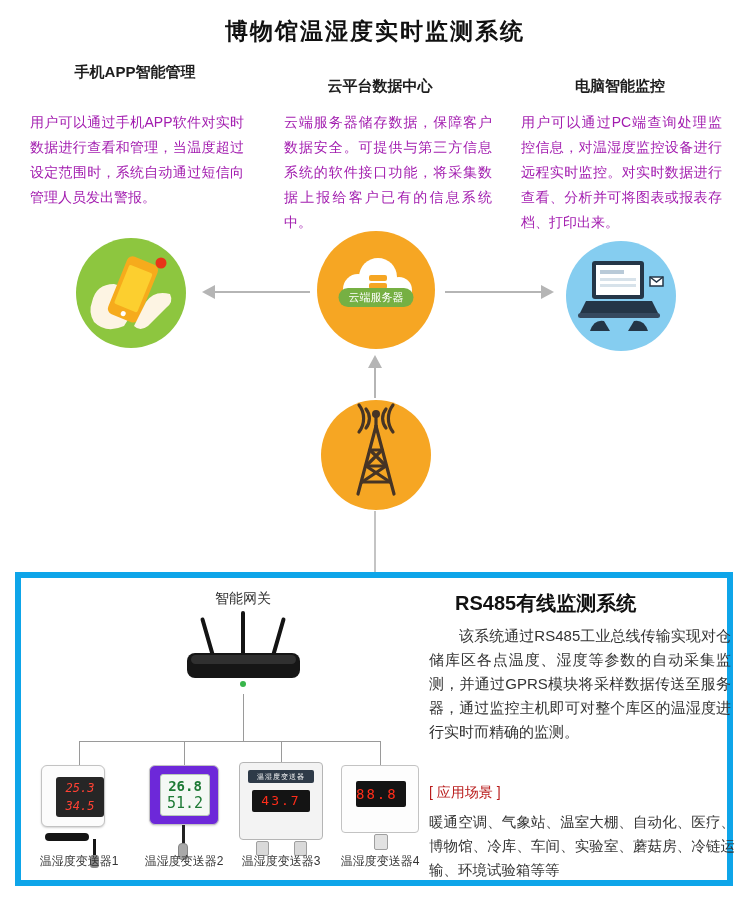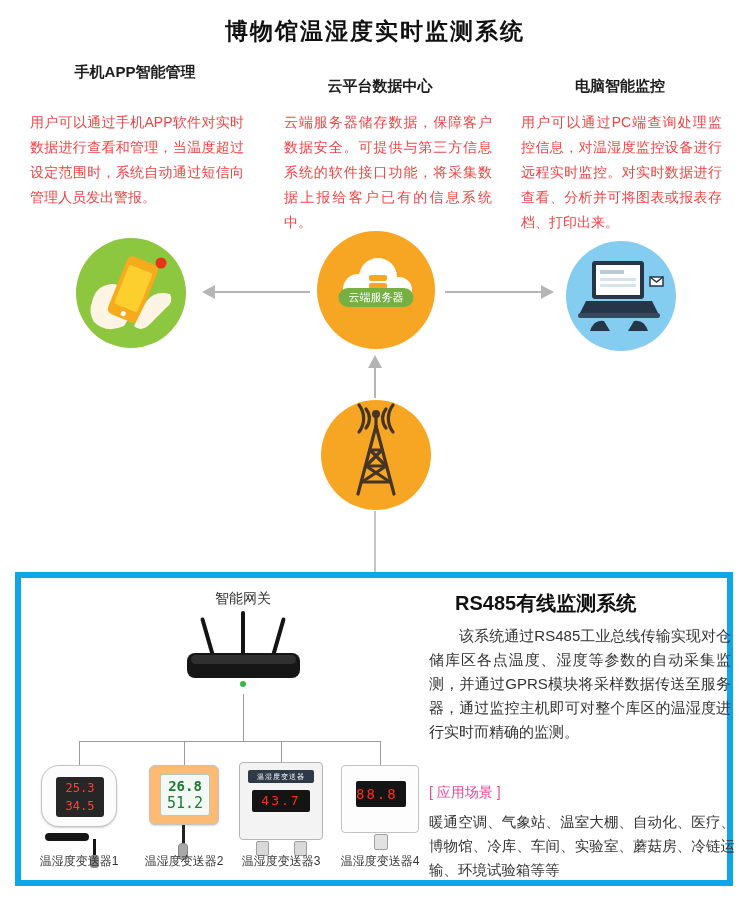--- a/index.html
+++ b/index.html
@@ -9,21 +9,21 @@
 
   
   .page-title{position:absolute;top:16px;left:0;width:100%;text-align:center;
               font-size:23px;font-weight:bold;color:#111;letter-spacing:2px;}
 
   
   .col-head{position:absolute;font-size:15px;font-weight:bold;color:#1d1d1d;text-align:center;line-height:23px;}
   .head-app{left:40px;top:60px;width:190px;}
   .head-cloud{left:285px;top:74px;width:190px;}
   .head-pc{left:525px;top:74px;width:190px;}
-  .col-body{position:absolute;font-size:14px;line-height:25px;color:#ef4444;text-align:justify;}
+  .col-body{position:absolute;font-size:14px;line-height:25px;color:#a21caf;text-align:justify;}
   .body-app{left:30px;top:110px;width:214px;}
   .body-cloud{left:284px;top:110px;width:208px;}
   .body-pc{left:521px;top:110px;width:201px;}
 
   
   .circle{position:absolute;border-radius:50%;display:flex;align-items:center;justify-content:center;}
   .c-green{left:76px;top:238px;width:110px;height:110px;background:#8dc63f;}
   .c-cloud{left:317px;top:231px;width:118px;height:118px;background:#f6a623;}
   .c-blue{left:566px;top:241px;width:110px;height:110px;background:#85cdf0;}
   .c-tower{left:321px;top:400px;width:110px;height:110px;background:#f6a623;}
@@ -54,30 +54,30 @@
   .wv1{left:58px; top:163px;width:1px;height:24px;}
   .wv2{left:163px;top:163px;width:1px;height:24px;}
   .wv3{left:260px;top:163px;width:1px;height:24px;}
   .wv4{left:359px;top:163px;width:1px;height:24px;}
 
   
   .sensor{position:absolute;}
   .mono{font-family:"DejaVu Sans Mono",monospace;}
 
   .s1{left:20px;top:187px;width:76px;}
-  .s1 .plate{width:76px;height:62px;background:#fcfcfc;border:1px solid #c3c3c3;border-radius:18px;
-             position:relative;box-shadow:0 1px 2px rgba(0,0,0,.18);}
+  .s1 .plate{width:64px;height:62px;background:#fcfcfc;border:1px solid #c3c3c3;border-radius:6px;
+             position:relative;box-shadow:0 1px 2px rgba(0,0,0,.18);font-style:italic;}
   .s1 .screen{position:absolute;left:14px;top:11px;width:48px;height:40px;background:#262626;border-radius:3px;
               color:#ff4133;font-size:12px;line-height:18px;text-align:center;padding-top:2px;}
   .s1 .probe{position:absolute;left:4px;top:68px;width:44px;height:8px;background:#151515;border-radius:4px;}
   .s1 .cable{position:absolute;left:52px;top:74px;width:3px;height:18px;background:#151515;}
   .s1 .tip{position:absolute;left:49px;top:90px;width:9px;height:13px;background:#8a8a8a;border-radius:3px;}
 
   .s2{left:128px;top:187px;width:70px;}
-  .s2 .plate{width:70px;height:60px;background:#fdba74;border:1px solid #c3c3c3;border-radius:6px;
+  .s2 .plate{width:70px;height:60px;background:#6d28d9;border:1px solid #c3c3c3;border-radius:6px;
              position:relative;box-shadow:0 1px 2px rgba(0,0,0,.15);}
   .s2 .screen{position:absolute;left:10px;top:8px;width:50px;height:42px;background:#f4f8f4;
               border:1px solid #b9c9b9;border-radius:3px;text-align:center;}
   .s2 .vtop{font-size:14px;font-weight:bold;color:#1e7a35;line-height:22px;}
   .s2 .vbot{font-size:15px;color:#1e7a35;line-height:12px;}
   .s2 .cable{position:absolute;left:33px;top:60px;width:3px;height:20px;background:#222;}
   .s2 .tip{position:absolute;left:29px;top:78px;width:10px;height:17px;background:#a9a9a9;
            border:1px solid #858585;border-radius:4px;}
 
   .s3{left:218px;top:184px;width:84px;}
@@ -95,21 +95,21 @@
             color:#ff2d1a;font-size:14px;line-height:26px;letter-spacing:2px;}
   .s4 .g{position:absolute;left:32px;top:68px;width:14px;height:16px;background:#e2e2e2;border:1px solid #9f9f9f;border-radius:2px;}
 
   .sensor-label{position:absolute;top:275px;width:110px;text-align:center;font-size:12px;color:#333;}
   .sl1{left:3px;} .sl2{left:108px;} .sl3{left:205px;} .sl4{left:304px;}
 
   
   .rs-title{position:absolute;left:434px;top:12px;font-size:20px;font-weight:bold;color:#111;}
   .rs-body{position:absolute;left:408px;top:46px;width:302px;font-size:15px;line-height:24px;
            color:#333;text-align:justify;text-indent:2em;}
-  .scene-label{position:absolute;left:408px;top:206px;font-size:14px;color:#ec4899;}
+  .scene-label{position:absolute;left:408px;top:206px;font-size:14px;color:#b91c1c;}
   .scenes{position:absolute;left:408px;top:232px;width:306px;font-size:14.5px;line-height:24px;
           color:#333;text-align:justify;}
 </style>
 </head>
 <body>
 
 <div class="page">
 
   <h1 class="page-title">博物馆温湿度实时监测系统</h1>
 

